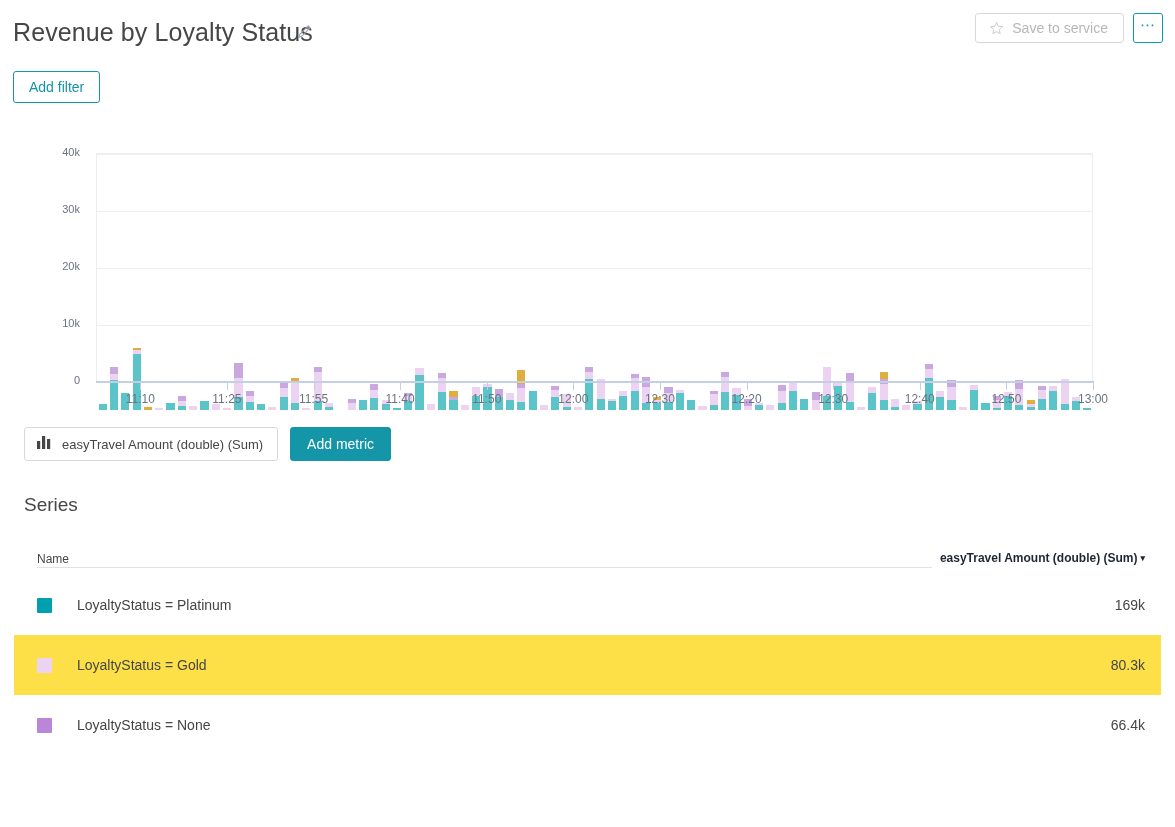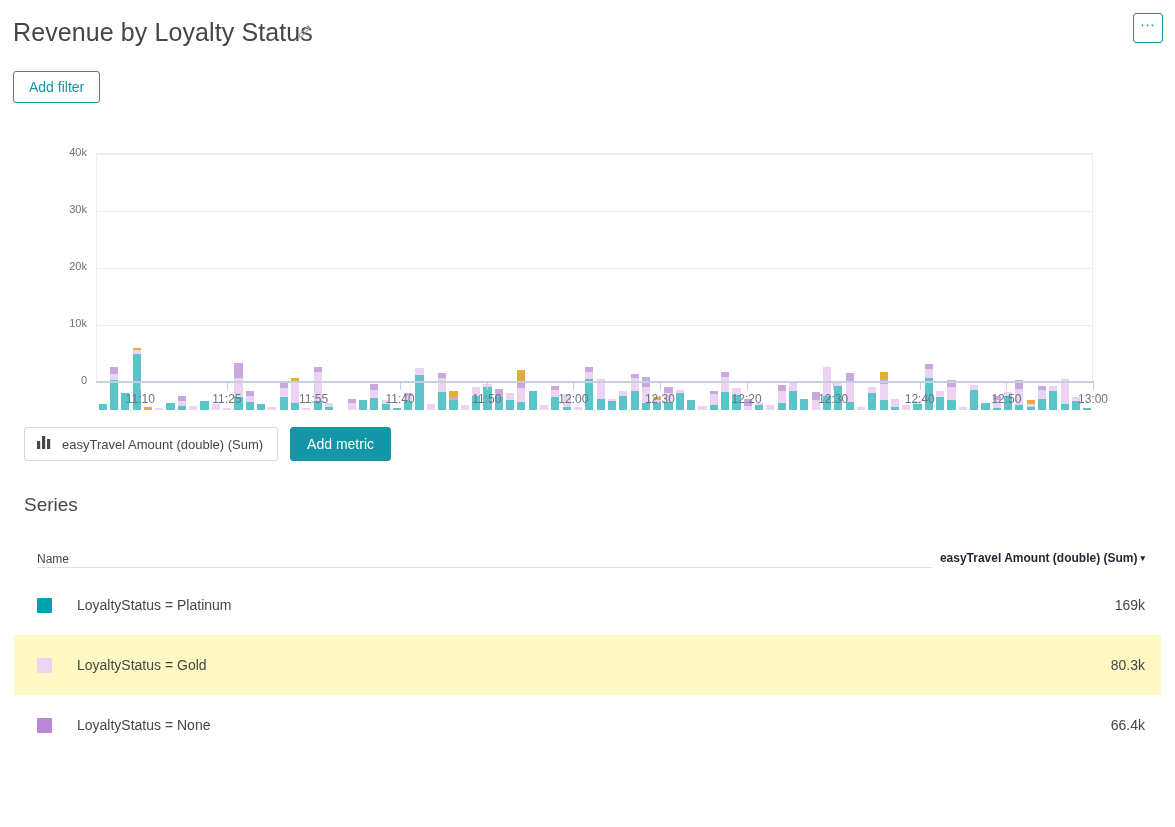--- a/index.html
+++ b/index.html
@@ -121,21 +121,21 @@
   .axis-base {
     position: absolute;
     left: 96px;
     top: 241px;
     width: 998px;
     height: 2px;
     background: #c5cfe3;
   }
   .ylabel {
     position: absolute;
-    right: 1px;
+    right: 8px;
     font-size: 11px;
     color: #6b7280;
     text-align: center;
     white-space: nowrap;
     line-height: 11px;
     margin-left: 16px;
   }
   .ylabels { position: absolute; left: 0; top: 0; width: 88px; height: 241px; }
   .bars {
     position: absolute;
@@ -250,21 +250,21 @@
     white-space: nowrap;
     cursor: pointer;
   }
   .sort-caret { font-size: 9px; margin-left: 3px; position: relative; top: -1px; }
   .srow {
     position: relative;
     height: 60px;
     display: flex;
     align-items: center;
   }
-  .srow.alt { background: #fef9c3; }
+  .srow.alt { background: #fde047; }
   .swatch {
     position: absolute;
     left: 23px;
     width: 15px; height: 15px;
     border-radius: 1px;
   }
   .srow-name {
     position: absolute;
     left: 63px;
     font-size: 14px;
@@ -284,20 +284,28 @@
   <div class="page-title">Revenue by Loyalty Status</div>
 
   <span class="edit-pencil">
     <svg width="16" height="16" viewBox="0 0 16 16">
       <path d="M12.2 1.9l1.9 1.9-8.6 8.6-2.6.7.7-2.6z" fill="none" stroke="#9aa1ab" stroke-width="1.1"></path>
       <path d="M10.9 3.2l1.9 1.9" stroke="#9aa1ab" stroke-width="1.1"></path>
     </svg>
   </span>
 
   <div class="header-actions">
+    <button class="save-btn">
+      <span class="star-icon">
+        <svg width="15" height="15" viewBox="0 0 16 16">
+          <path d="M8 1.6l1.9 4 4.4.5-3.3 3 .9 4.3L8 11.3l-3.9 2.1.9-4.3-3.3-3 4.4-.5z" fill="none" stroke="#c9c9c9" stroke-width="1"></path>
+        </svg>
+      </span>
+      <span>Save to service</span>
+    </button>
     <button class="more-btn">
       <span>⋯</span>
     </button>
   </div>
 </div>
 
 <button class="add-filter">
   <span>Add filter</span>
 </button>
 

